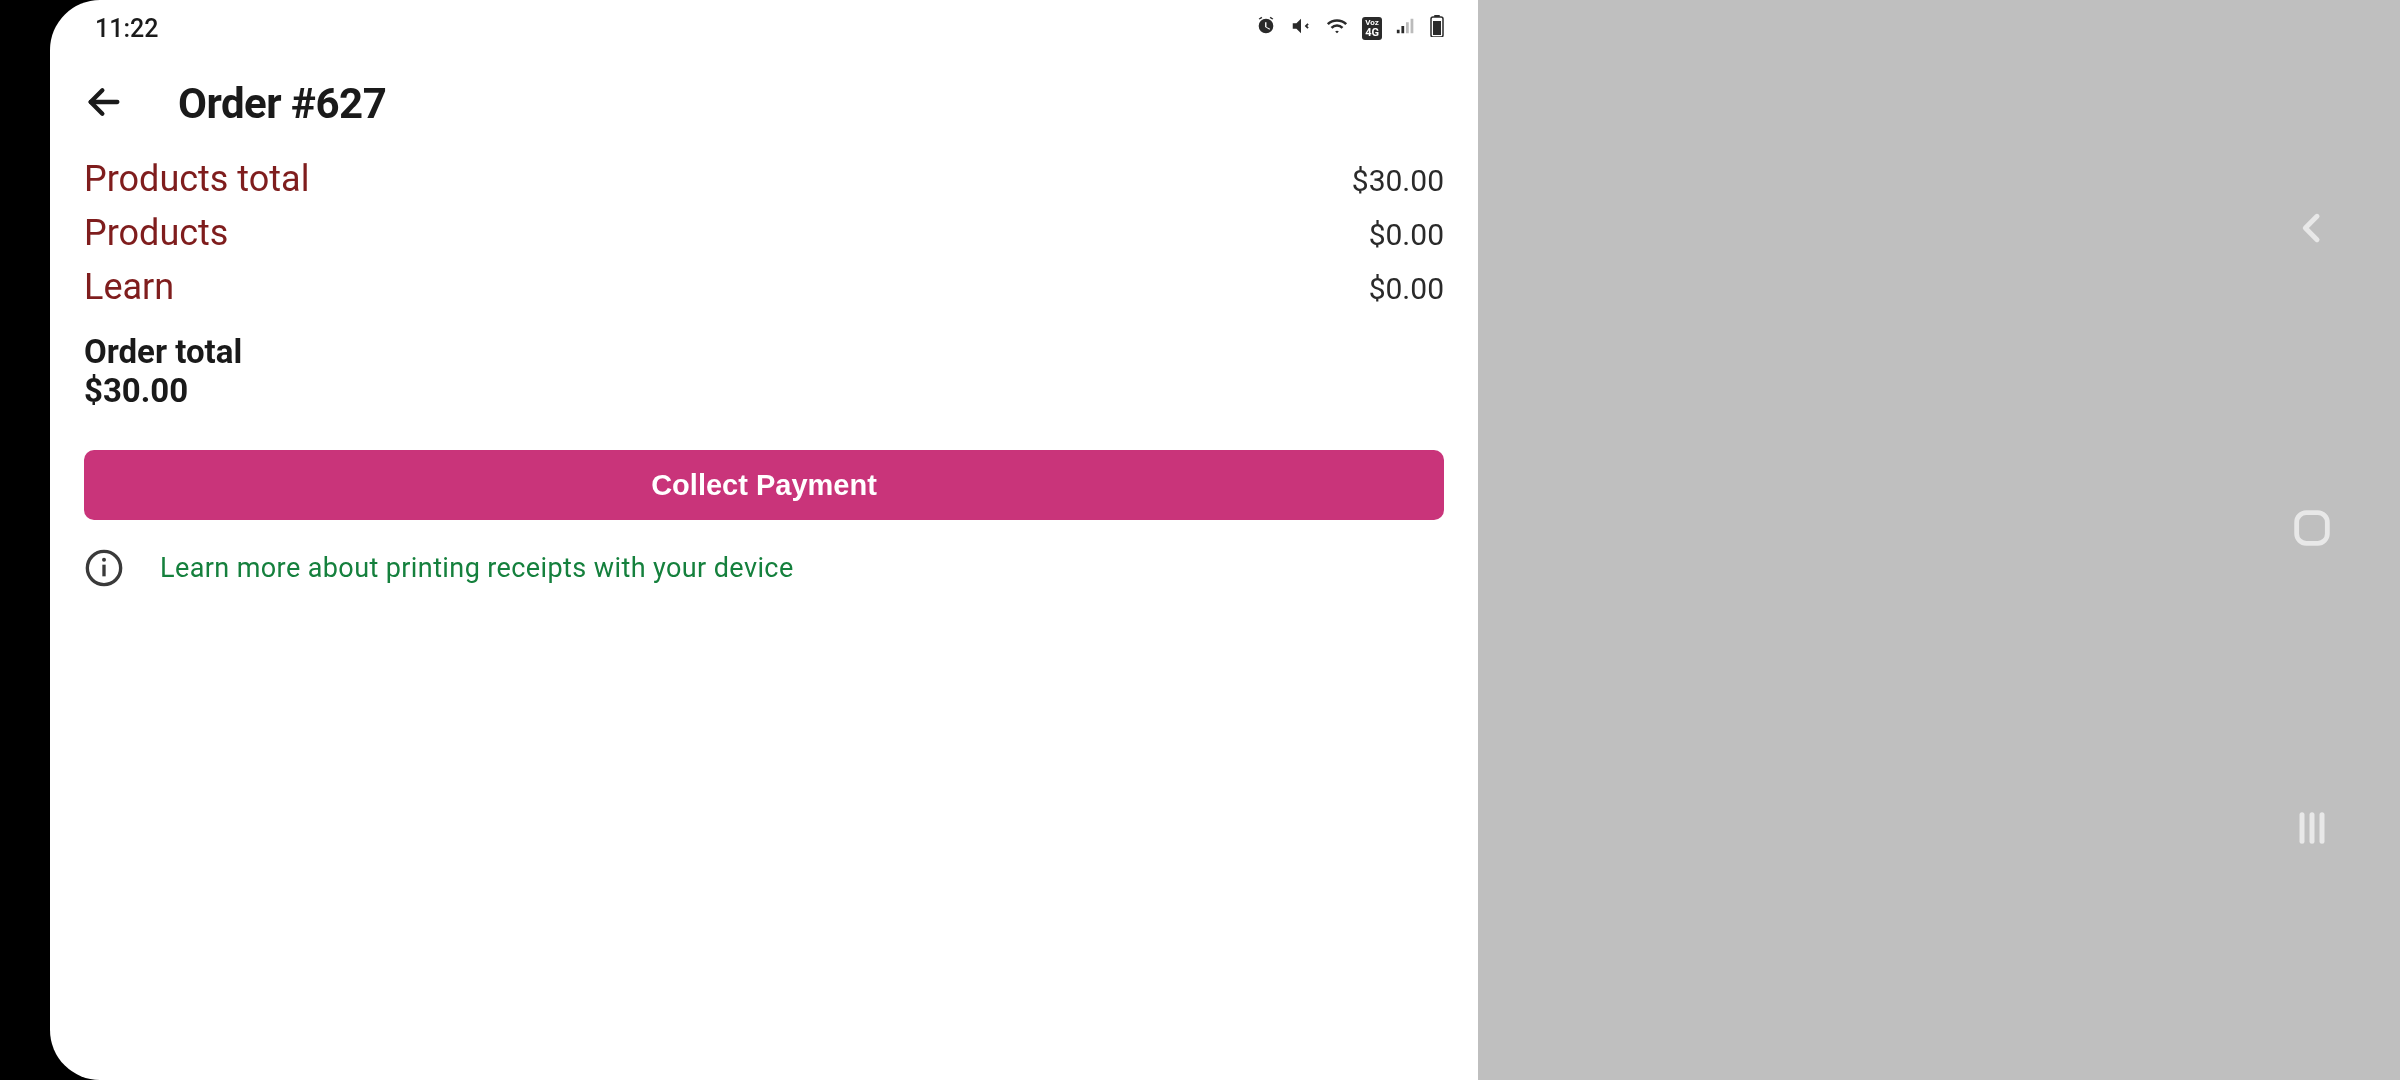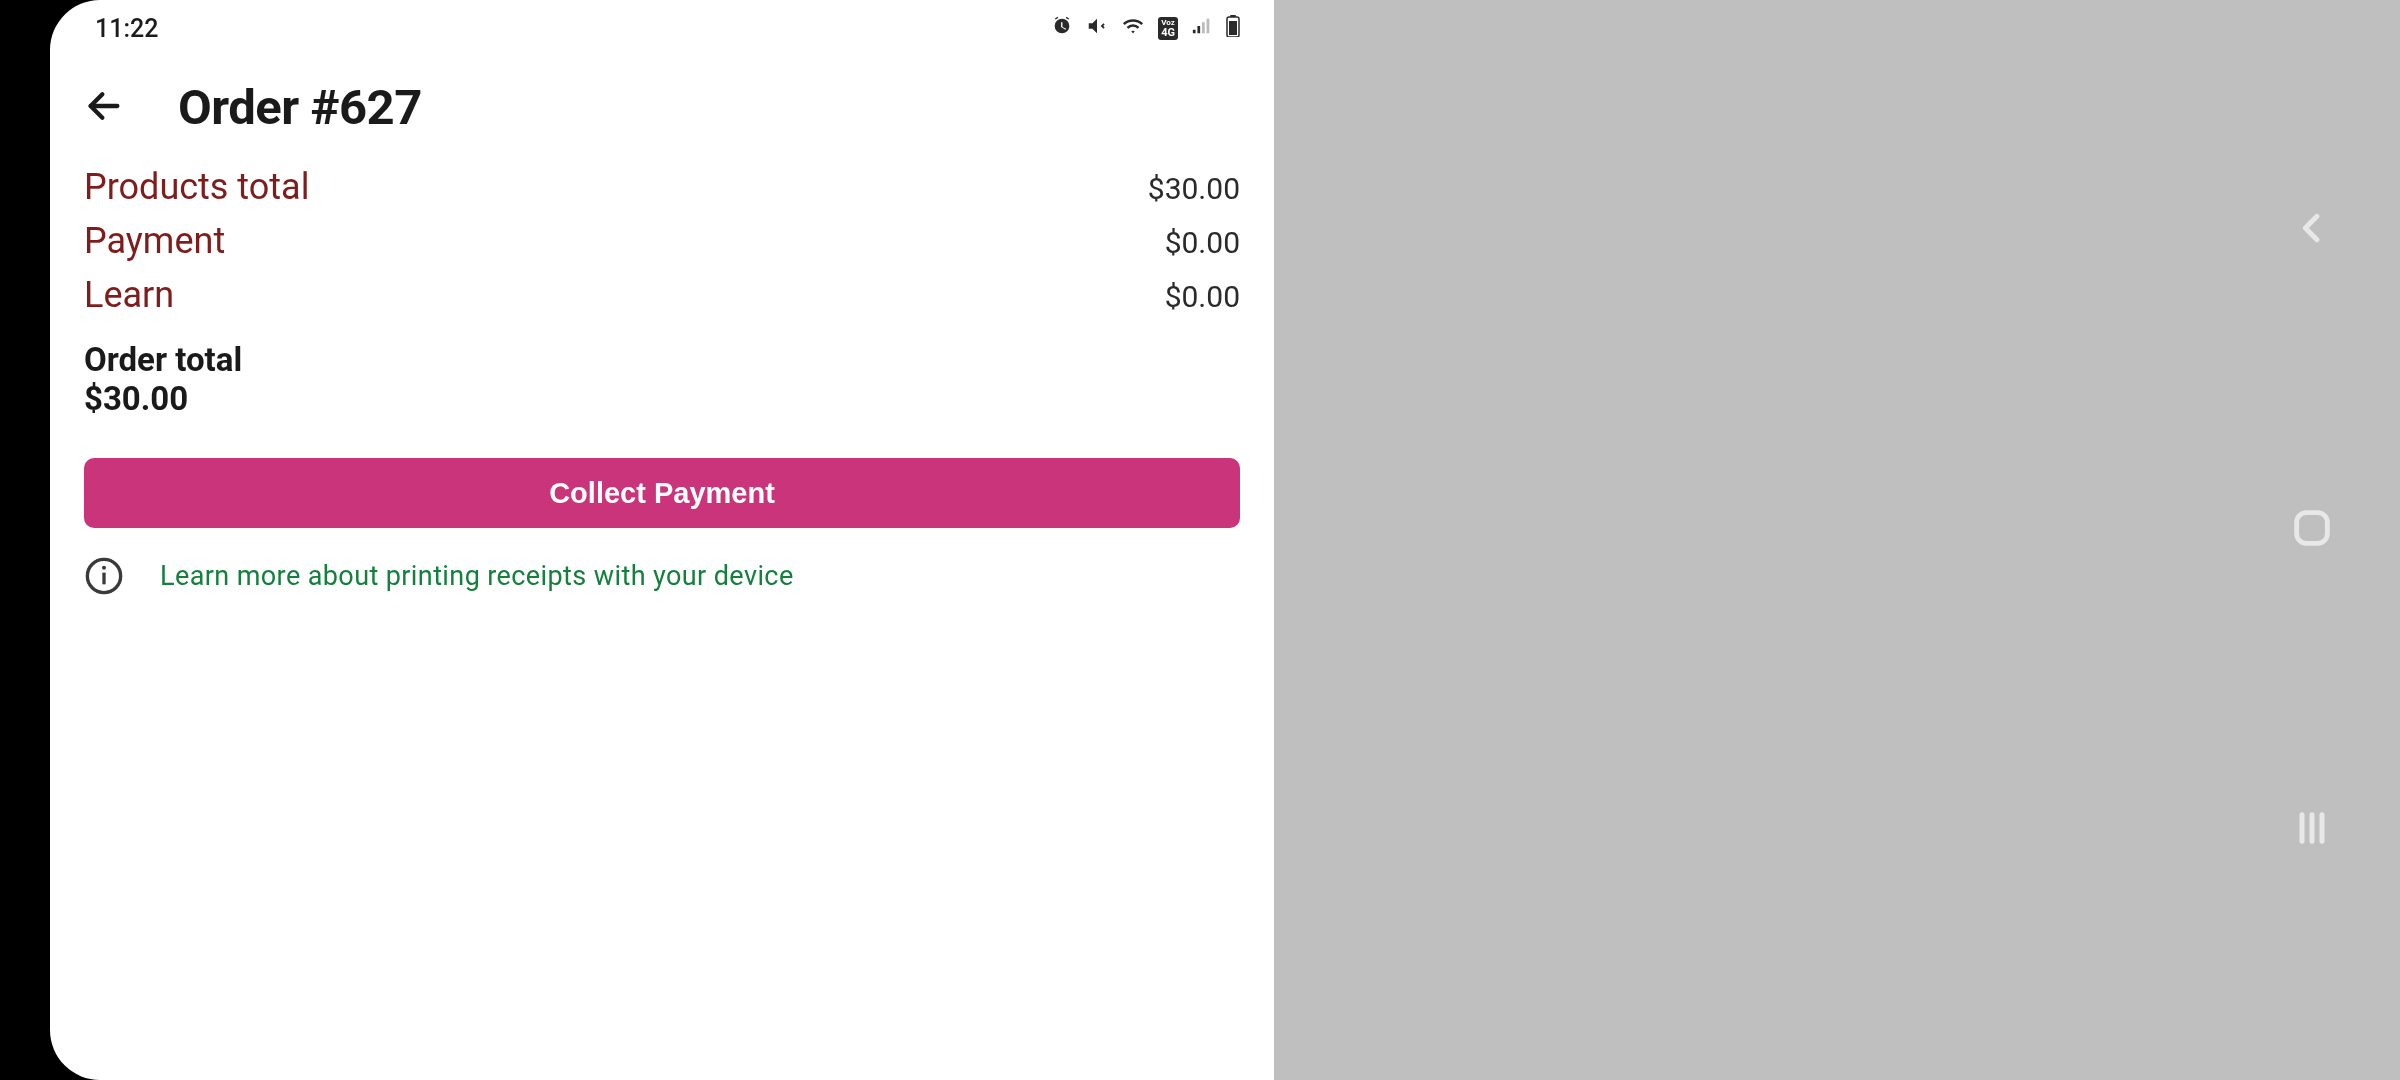--- a/index.html
+++ b/index.html
@@ -15,21 +15,21 @@
     overflow: hidden;
   }
   .viewport {
     width: 2400px;
     height: 1080px;
     position: relative;
     display: flex;
     background: #000;
   }
   .phone-frame {
-    width: 1274px;
+    width: 1478px;
     height: 100%;
     position: relative;
   }
   .phone-screen {
     position: absolute;
     top: 0;
     left: 50px;
     right: 0;
     bottom: 0;
     background: #fff;
@@ -73,21 +73,21 @@
     padding: 30px 34px 30px 34px;
     gap: 54px;
   }
   .back-btn {
     display: flex;
     align-items: center;
     justify-content: center;
     cursor: pointer;
   }
   .page-title {
-    font-size: 49px;
+    font-size: 42px;
     font-weight: 700;
     color: #1a1a1a;
     letter-spacing: -0.5px;
   }
   .content {
     padding: 0 34px;
   }
   .row {
     display: flex;
     justify-content: space-between;
@@ -224,21 +224,21 @@
         </div>
         <h1 class="page-title">Order #627</h1>
       </div>
 
       <div class="content">
         <div class="row">
           <span class="label">Products total</span>
           <span class="value">$30.00</span>
         </div>
         <div class="row">
-          <span class="label">Payment</span>
+          <span class="label">Products</span>
           <span class="value">$0.00</span>
         </div>
         <div class="row">
           <span class="label">Learn</span>
           <span class="value">$0.00</span>
         </div>
         <div class="row total-row">
           <span class="label">Order total</span>
           <span class="value">$30.00</span>
         </div>

